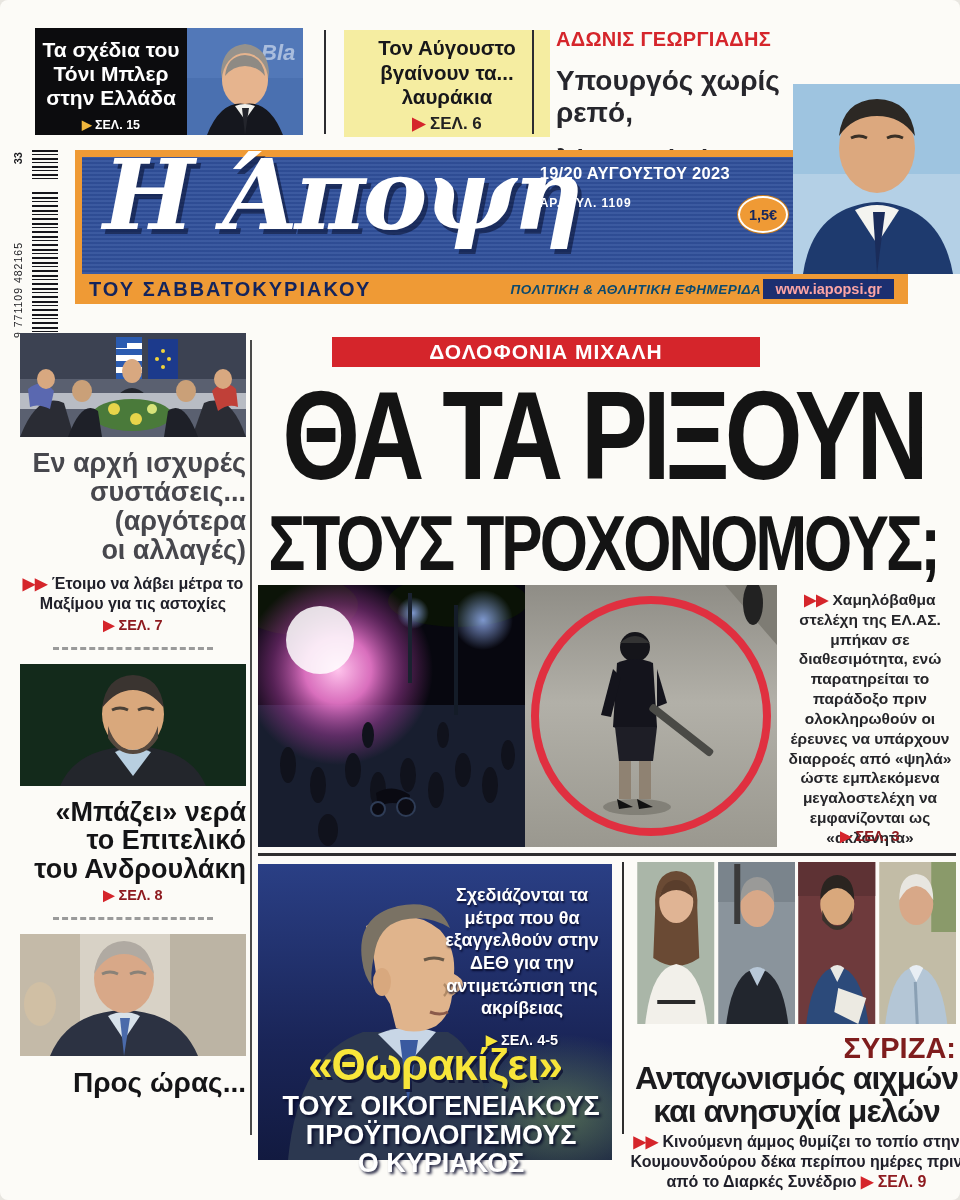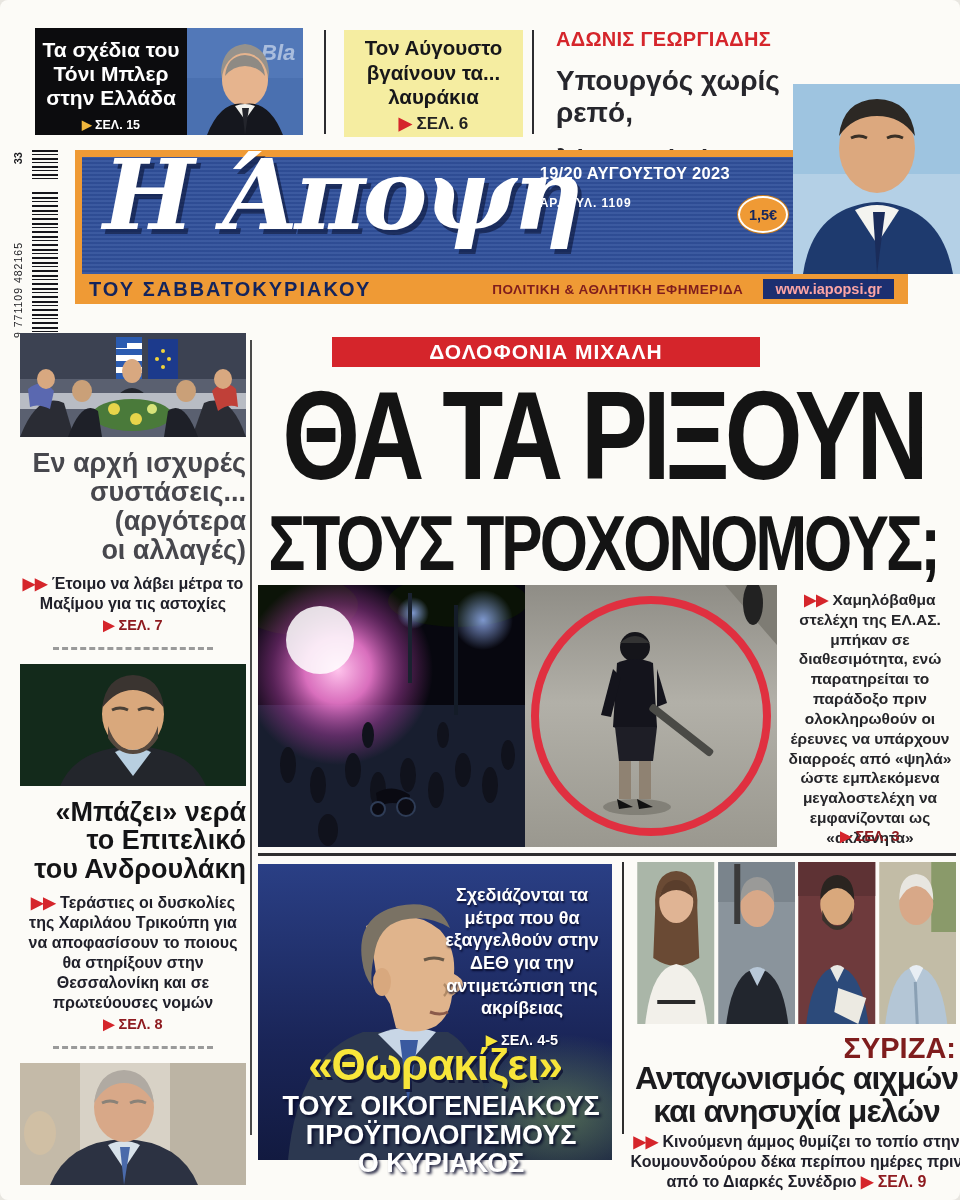--- a/index.html
+++ b/index.html
@@ -20,21 +20,21 @@
 
   
   .blair-box{left:35px;top:28px;width:268px;height:107px;background:#0c0c0e;display:flex;}
   .blair-text{width:152px;color:#fff;padding-top:10px;}
   .blair-text .l{font-size:21px;font-weight:bold;line-height:1.14;text-align:center;}
   .blair-ref{margin-top:7px;text-align:center;font-size:12.5px;font-weight:bold;color:#fff;}
   .blair-ref .a{color:#f0b63c;}
   .vdiv{width:2px;background:#2c2c30;}
   .vdiv1{left:324px;top:30px;height:104px;}
   .vdiv2{left:532px;top:30px;height:104px;}
-  .yellow-box{left:344px;top:30px;width:179px;height:101px;background:#f5eda1;padding-top:6px;}
+  .yellow-box{left:344px;top:30px;width:206px;height:101px;background:#f5eda1;padding-top:6px;}
   .yellow-box .l{font-size:20.5px;font-weight:bold;color:#17171a;line-height:1.2;text-align:center;}
   .yb-ref{margin-top:3px;text-align:center;font-size:17px;font-weight:bold;color:#222;}
   .georg{left:556px;top:28px;width:245px;}
   .georg-kicker{font-size:20px;font-weight:bold;color:#d5252b;letter-spacing:.3px;}
   .georg-title{font-size:28px;font-weight:bold;color:#26262c;line-height:1.16;margin-top:14px;}
   .georg-ref{font-size:12.5px;font-weight:bold;color:#26262c;margin-top:0;}
   .arrow{color:#d5252b;}
   .photo-georgiadis{left:793px;top:84px;width:167px;height:190px;z-index:5;}
 
   
@@ -46,21 +46,21 @@
      text-shadow:4px 5px 0 rgba(8,14,44,.55);z-index:2;}
   .mast-date{position:absolute;right:178px;top:14px;color:#fff;z-index:2;}
   .mast-date .d1{font-size:16.5px;font-weight:bold;letter-spacing:.3px;}
   .mast-date .d2{font-size:12px;font-weight:bold;letter-spacing:1px;margin-top:13px;}
   .price-badge{position:absolute;right:120px;top:46px;width:46px;height:33px;background:#ef9a35;
      border:2px solid #fff;border-radius:50%;color:#17275e;font-weight:bold;font-size:14.5px;
      display:flex;align-items:center;justify-content:center;z-index:2;box-shadow:0 0 0 1px #c87c20;}
   .mast-strip{position:absolute;left:0;right:0;bottom:0;height:30px;display:flex;align-items:center;
      justify-content:space-between;padding:0 14px;z-index:8;}
   .mast-sub{color:#14245c;font-weight:bold;font-size:20px;letter-spacing:2px;}
-  .mast-tagline{color:#7f1d1d;font-weight:bold;font-size:13.5px;letter-spacing:.5px;margin-left:auto;margin-right:20px;}
+  .mast-tagline{color:#0c4a6e;font-weight:bold;font-size:13.5px;letter-spacing:.5px;margin-left:auto;margin-right:2px;font-style:italic;}
   .mast-site{background:#1c2f70;color:#fca5a5;font-weight:bold;font-size:14.5px;padding:2px 12px;}
 
   
   .red-banner{left:332px;top:337px;width:428px;height:30px;background:#d5252b;color:#fff;
      display:flex;align-items:center;justify-content:center;font-size:21px;font-weight:bold;letter-spacing:1px;z-index:2;}
   .headline1{left:246px;top:372px;width:714px;font-size:100px;font-weight:bold;color:#141414;
      letter-spacing:-5px;line-height:1;transform:scaleY(1.26);transform-origin:center top;text-align:center;white-space:nowrap;}
   .headline2{left:246px;top:505px;width:714px;font-size:62px;font-weight:bold;color:#141414;
      letter-spacing:-3px;line-height:1;transform:scaleY(1.25);transform-origin:center top;text-align:center;white-space:nowrap;}
 
@@ -254,24 +254,20 @@
         <ellipse cx="113" cy="50" rx="31" ry="36" fill="#d9a87c"></ellipse>
         <path d="M82 44 Q86 12 113 11 Q140 12 144 44 Q130 26 113 26 Q96 26 82 44 Z" fill="#3a3430"></path>
         <path d="M88 62 Q96 86 113 86 Q130 86 138 62 L138 74 Q128 90 113 90 Q98 90 88 74 Z" fill="#55483e"></path>
         <path d="M92 46 Q100 42 108 46" stroke="#4a4036" stroke-width="3" fill="none"></path>
         <path d="M118 46 Q126 42 134 46" stroke="#4a4036" stroke-width="3" fill="none"></path>
       </svg>
       <div class="s-head s2-head">
         <div>«Μπάζει» νερά</div>
         <div>το Επιτελικό</div>
         <div>του Ανδρουλάκη</div>
-      </div>
-      <div class="s-kick">
-        <span class="arrow">▶▶</span>
-        <span>Τεράστιες οι δυσκολίες της Χαριλάου Τρικούπη για να αποφασίσουν το ποιους θα στηρίξουν στην Θεσσαλονίκη και σε πρωτεύουσες νομών</span>
       </div>
       <div class="s-ref">
         <span class="arrow">▶</span>
         <span>ΣΕΛ. 8</span>
       </div>
       <div class="dashes"></div>
     </div>
 
     <div>
       <svg width="226" height="122" viewBox="0 0 226 122">

